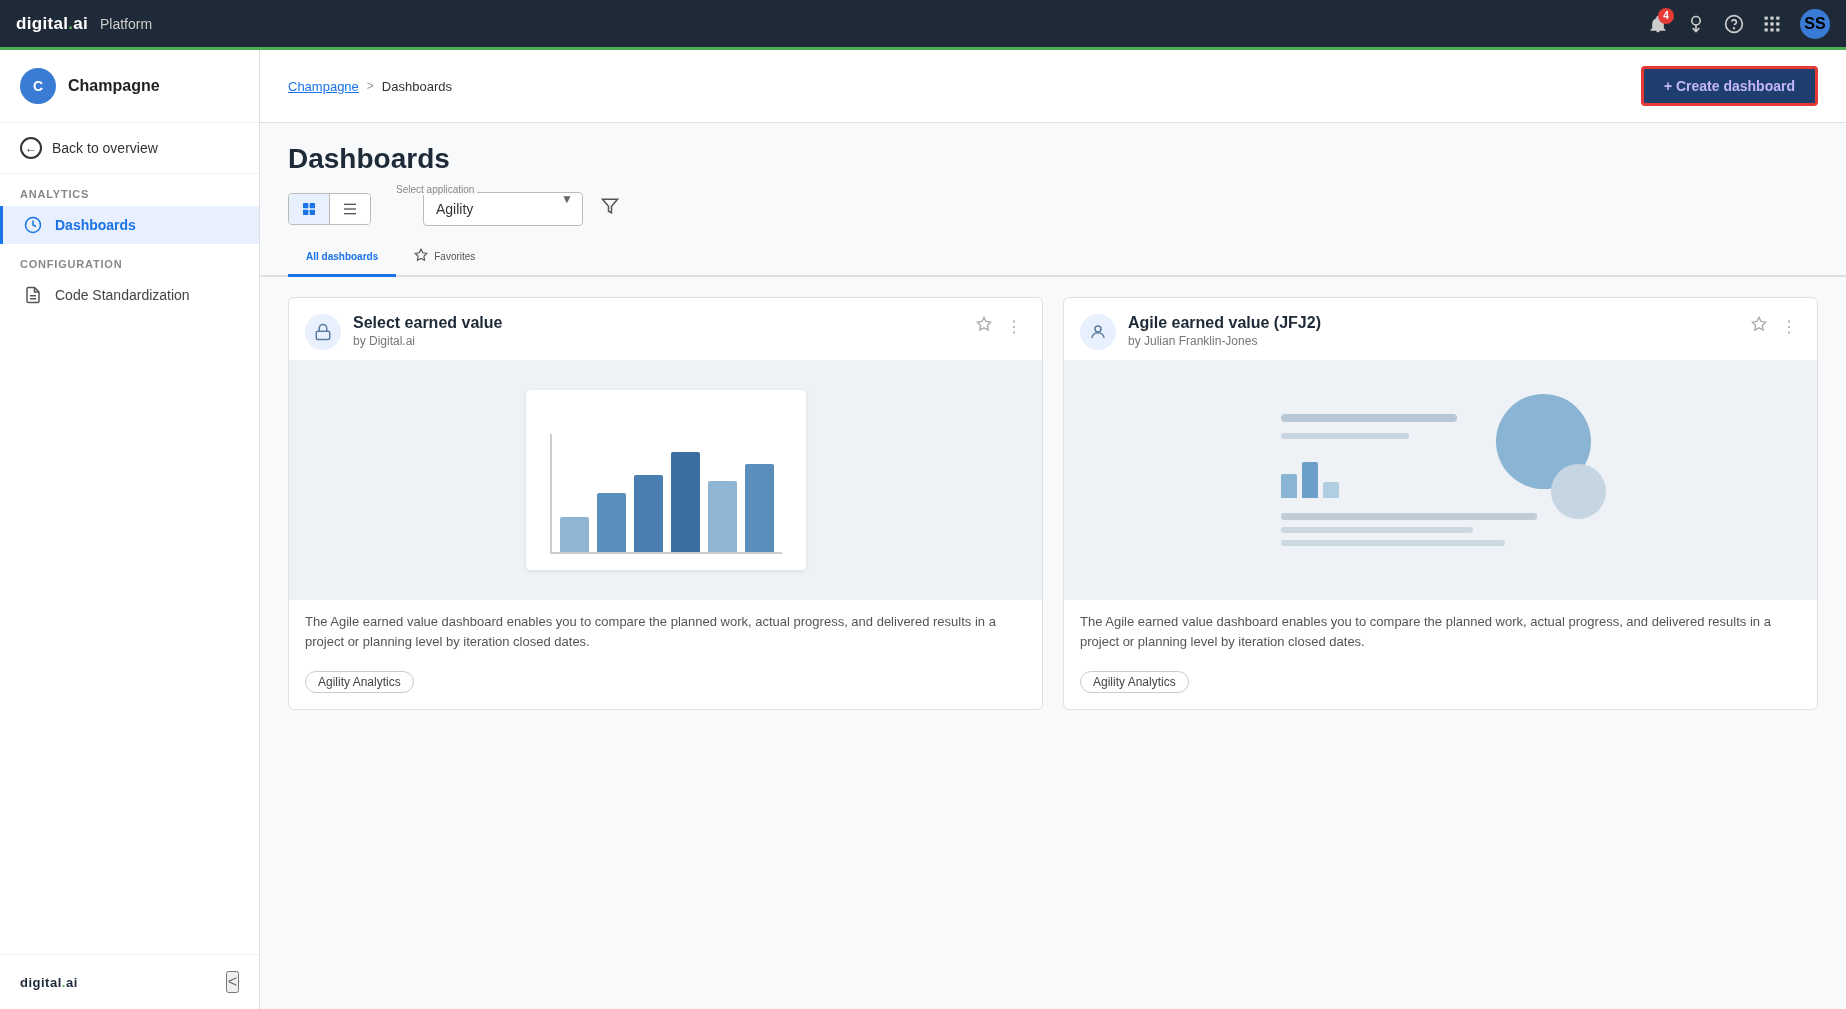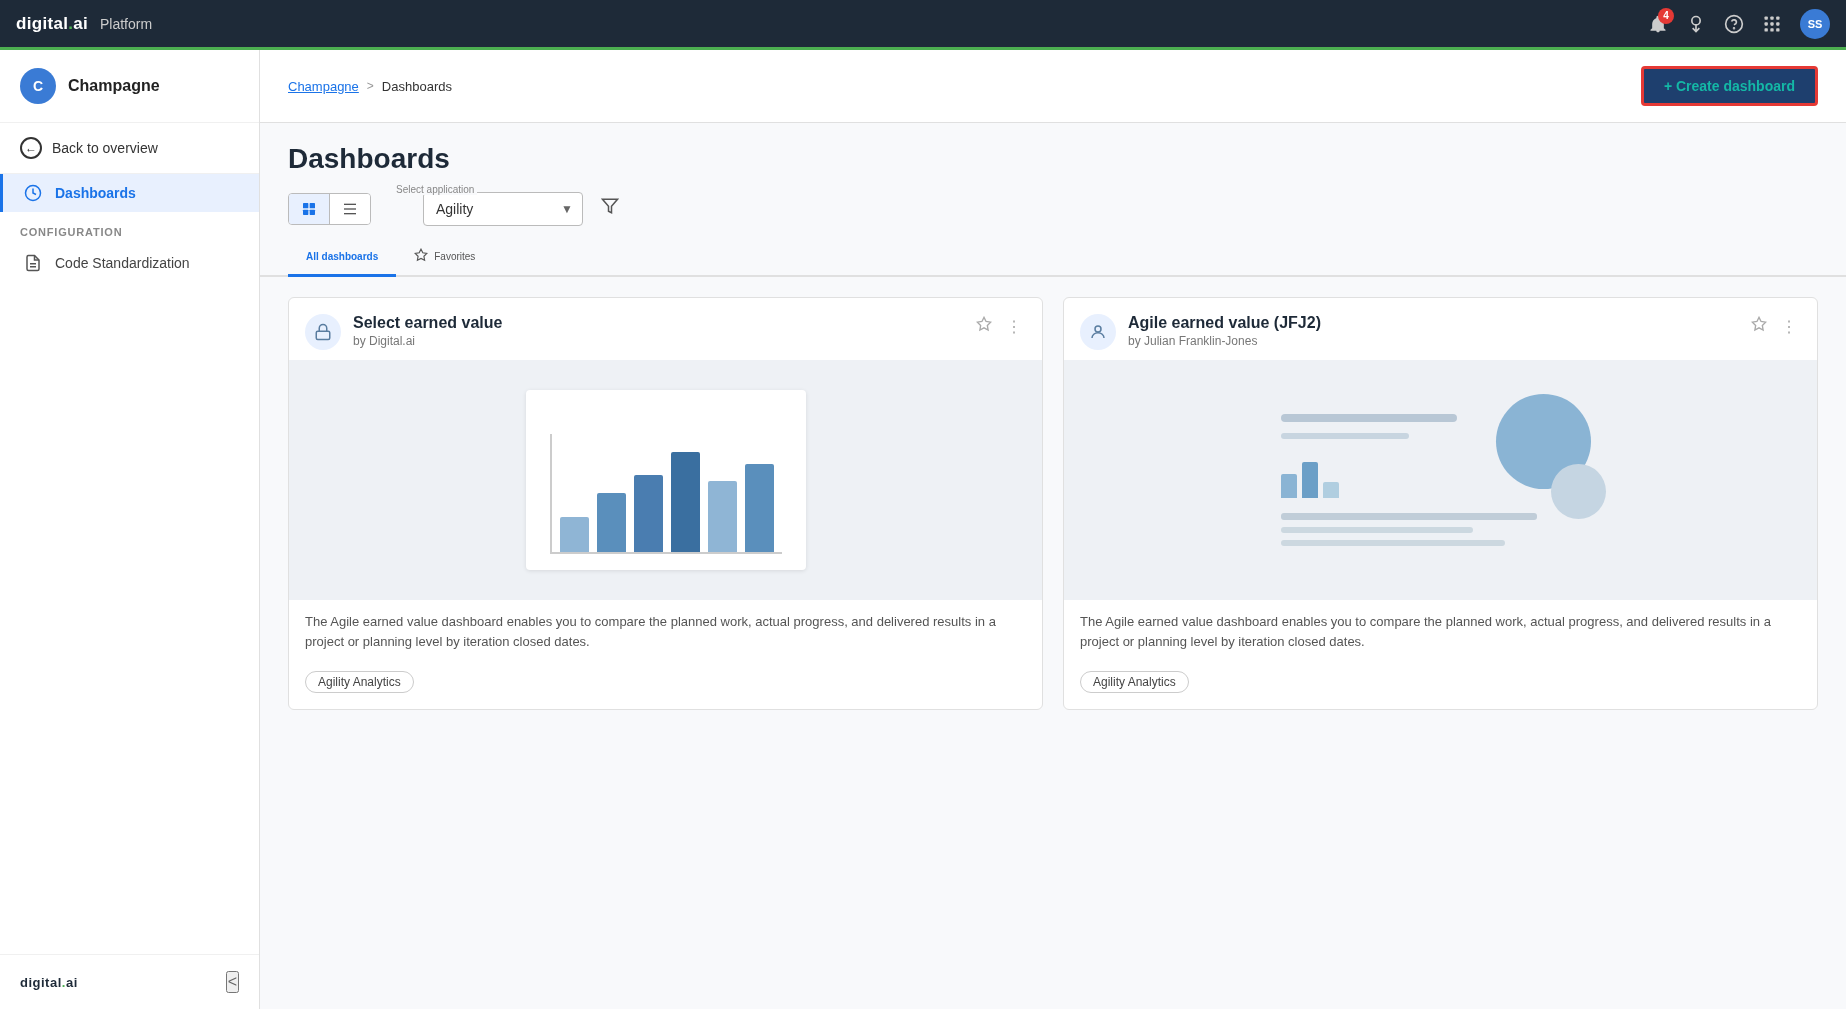--- a/index.html
+++ b/index.html
@@ -61,25 +61,25 @@
       display: flex;
       align-items: center;
       justify-content: center;
       font-weight: 700;
     }
     .avatar-circle {
       width: 30px;
       height: 30px;
       border-radius: 50%;
       background: #3a7bd5;
-      color: #ffffff;
+      color: #000000;
       display: flex;
       align-items: center;
       justify-content: center;
-      font-size: 11px;
+      font-size: 16px;
       font-weight: 700;
       cursor: pointer;
     }
 
     
     .main-layout {
       display: flex;
       flex: 1;
       overflow: hidden;
     }
@@ -217,21 +217,21 @@
     .breadcrumb-link {
       color: #1a73e8;
       text-decoration: underline;
       cursor: pointer;
     }
     .breadcrumb-sep { color: #999; font-size: 12px; }
     .breadcrumb-current { color: #333; }
 
     .create-dashboard-btn {
       background: #1e3f6e;
-      color: #14b8a6;
+      color: #c4b5fd;
       border: 3px solid #e53935;
       border-radius: 4px;
       padding: 9px 20px;
       font-size: 14px;
       font-weight: 600;
       cursor: pointer;
       display: flex;
       align-items: center;
       gap: 6px;
     }
@@ -270,21 +270,21 @@
     }
     .view-btn.active {
       background: #e8f0fe;
       color: #1a73e8;
     }
     .view-btn:not(:last-child) { border-right: 1px solid #bbb; }
 
     .app-select-wrapper {
       position: relative;
       display: flex;
-      align-items: center;
+      align-items: flex-start;
       padding-left: 40px;
     }
     .app-select-label {
       position: absolute;
       top: -8px;
       left: 10px;
       background: #f8f9fb;
       font-size: 10px;
       color: #888;
       padding: 0 3px;
@@ -546,20 +546,21 @@
     <div class="sidebar-header">
       <div class="sidebar-avatar">C</div>
       <span class="sidebar-title">Champagne</span>
     </div>
 
     <div class="sidebar-back">
       <div class="back-icon">←</div>
       <span>Back to overview</span>
     </div>
 
+    <div class="sidebar-section-label">ANALYTICS</div>
 
 
     <div class="sidebar-item active">
       <span class="sidebar-item-icon">
         <svg width="18" height="18" viewBox="0 0 24 24" fill="none" stroke="#1a73e8" stroke-width="2">
             <circle cx="12" cy="12" r="10"></circle>
             <polyline points="12 6 12 12 16 14"></polyline>
           </svg>
       </span>
       <span>Dashboards</span>

